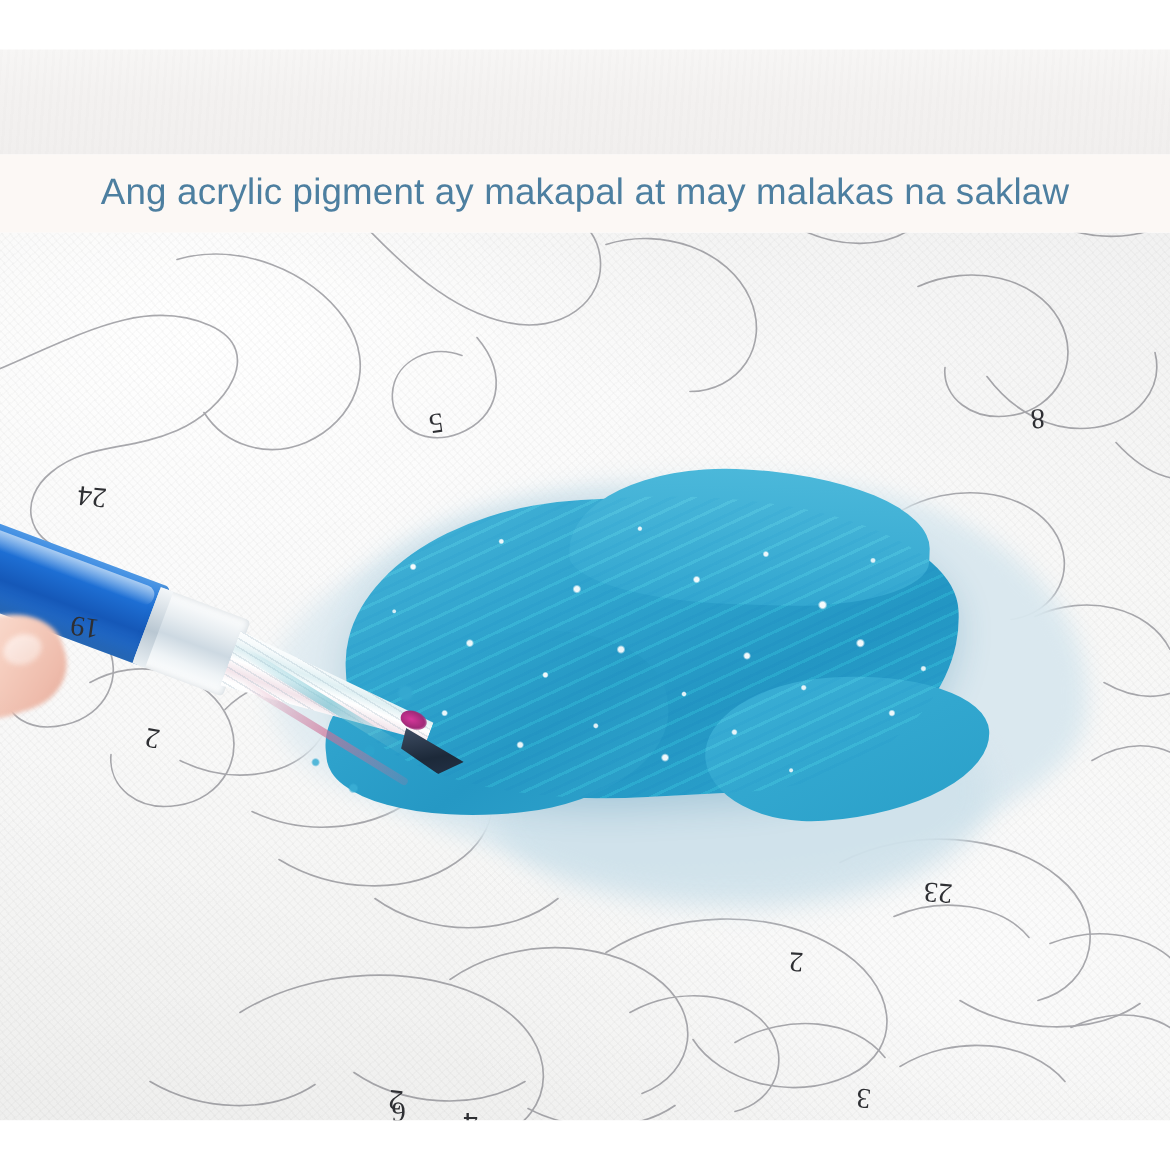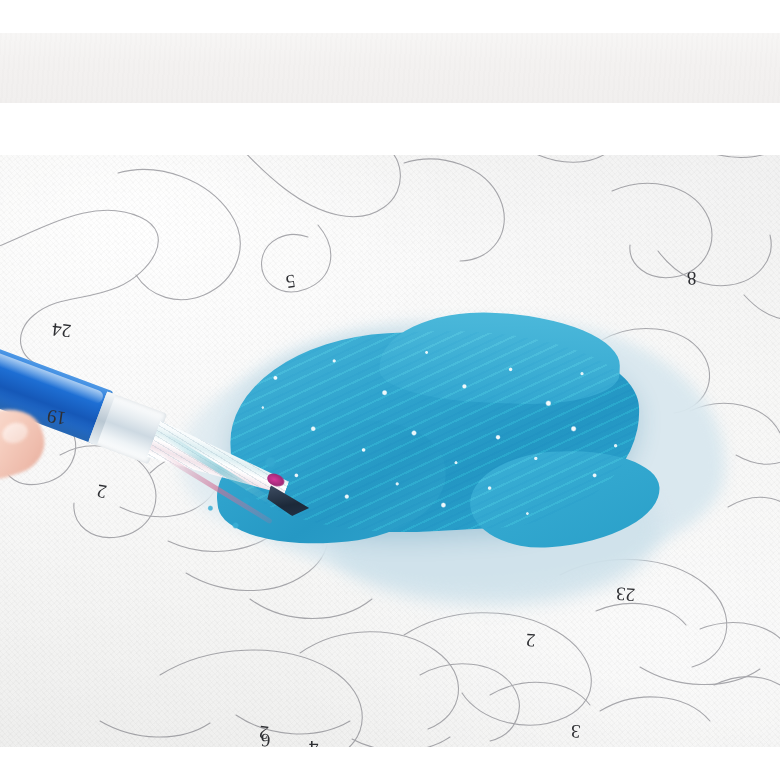--- a/index.html
+++ b/index.html
@@ -275,20 +275,23 @@
 </style>
 </head>
 <body>
 
 <div class="screen">
 
   <div class="top-strip"></div>
 
   <div class="upper-canvas"></div>
 
+  <div class="banner">
+    <div class="banner-text">Ang acrylic pigment ay makapal at may malakas na saklaw</div>
+  </div>
 
   <div class="photo">
 
     <div class="paper-tex"></div>
 
     <svg class="outlines" viewBox="0 0 780 592">
       <g fill="none" stroke="#8d8d93" stroke-width="1.1" stroke-linecap="round" opacity=".75">
         <path d="M-10,95 C50,70 95,42 140,62 C178,79 150,118 118,132 C86,146 58,140 34,160 C12,178 18,205 44,212"></path>
         <path d="M118,18 C160,6 208,26 230,58 C252,90 236,126 204,140 C178,151 150,142 136,120"></path>
         <path d="M236,-12 C268,22 300,52 338,60 C374,68 404,46 400,16 C397,-8 372,-22 346,-14"></path>

